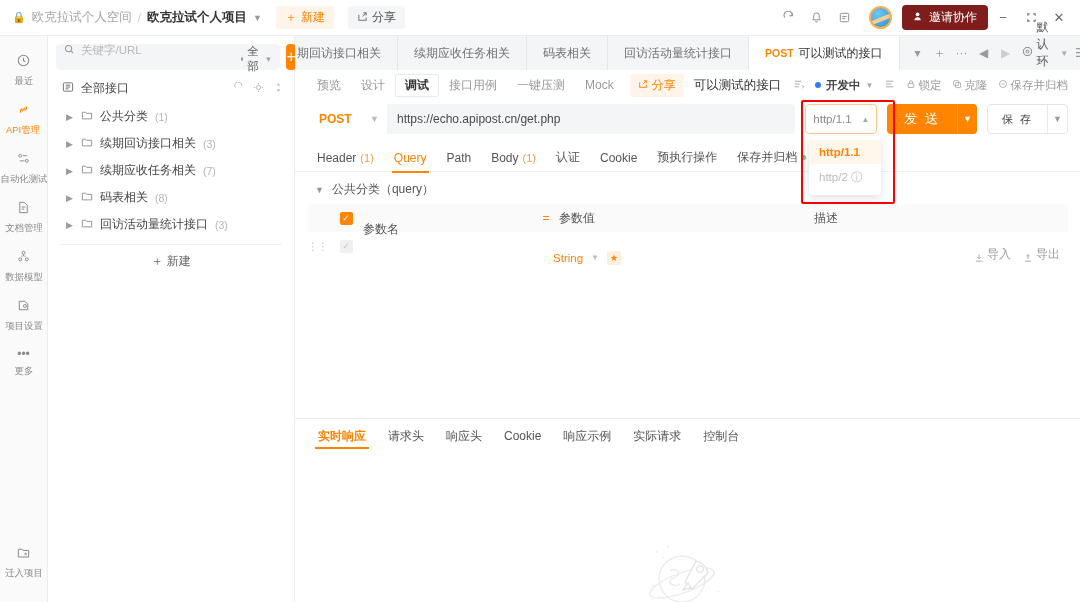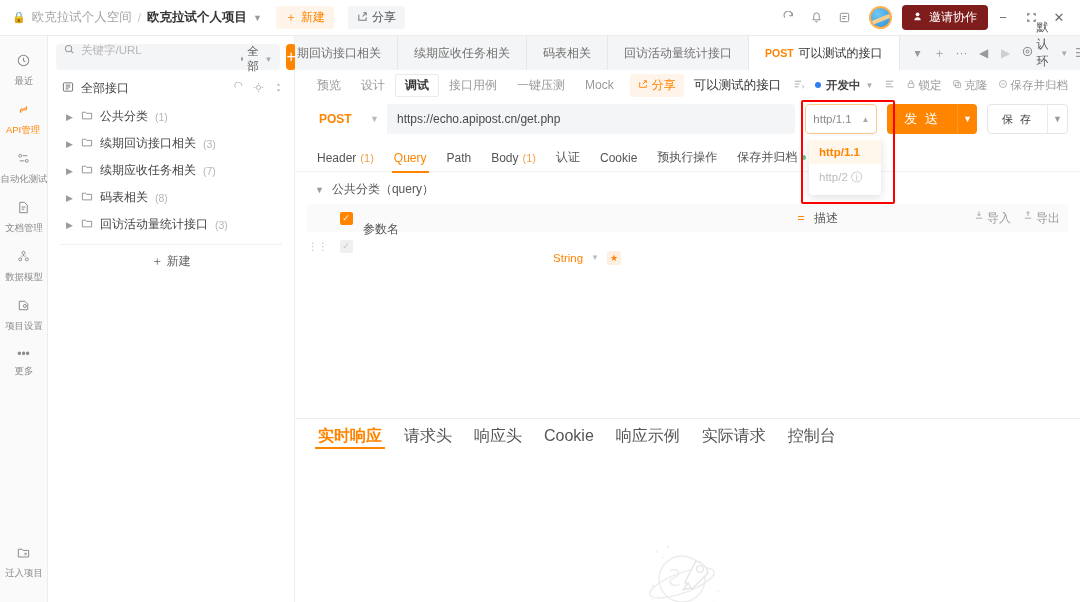--- a/index.html
+++ b/index.html
@@ -225,27 +225,27 @@
   }
   .c-name { flex:1; display:flex; align-items:center;margin-top:23px; }
   .type-sel { margin-left:auto; display:flex; align-items:center; gap:8px; padding-right:6px; }
   .type-sel .t { color:#ff8400; font-size:11.5px; }
   .star { width:14px; height:14px; border-radius:2px; background:#fdf0e0; color:#ff8400;
           display:flex; align-items:center; justify-content:center; font-size:9px; }
   .c-eq { width:26px; text-align:center; color:#ff8400; }
   .c-val { width:255px; }
   .c-desc { flex:0 0 160px; }
   .io { margin-left:auto; display:flex; gap:12px; color:#9a9a9a; padding-right:8px; }
-  .io span { display:flex; align-items:flex-start; gap:3px; cursor:pointer; }
+  .io span { display:flex; align-items:flex-end; gap:3px; cursor:pointer;margin-top:36px; }
 
   .divider { position:absolute; left:0; right:0; top:348px; height:1px; background:#ececec; }
   .resp-wrap { position:absolute; left:0; right:0; top:349px; bottom:0; background:#fff; }
   .resptabs { display:flex; align-items:center; padding:0 12px; height:34px; }
   .rsp { padding:0 11px; height:34px; display:flex; align-items:center;
-         font-size:16px; color:#555; cursor:pointer; position:relative; }
+         font-size:12px; color:#555; cursor:pointer; position:relative; }
   .rsp.active { color:#ff8400; font-weight:bold; }
   .rsp.active:after { content:""; position:absolute; left:8px; right:8px; bottom:4px;
                       height:2px; background:#ff8400; }
   .empty { position:absolute; left:0; right:0; top:120px; text-align:center; }
 </style>
 </head>
 <body>
 
 <div class="app">
 
@@ -653,20 +653,21 @@
       <div class="ptable">
         <div class="phead">
           <div class="c-drag"></div>
           <div class="c-chk">
             <span class="chk-on">✓</span>
           </div>
           <div class="c-name">
             <span>参数名</span>
           </div>
           <div class="c-eq">=</div>
+          <div class="c-val">参数值</div>
           <div class="c-desc">描述</div>
           <div class="io">
             <span>
               <span>
                 <svg width="10" height="10" viewBox="0 0 12 12">
                     <path d="M6 1.8v5M4 5l2 2 2-2M2.2 9.8h7.6" stroke="#9a9a9a" fill="none" stroke-width="1"></path>
                   </svg>
               </span>
               <span>导入</span>
             </span>

